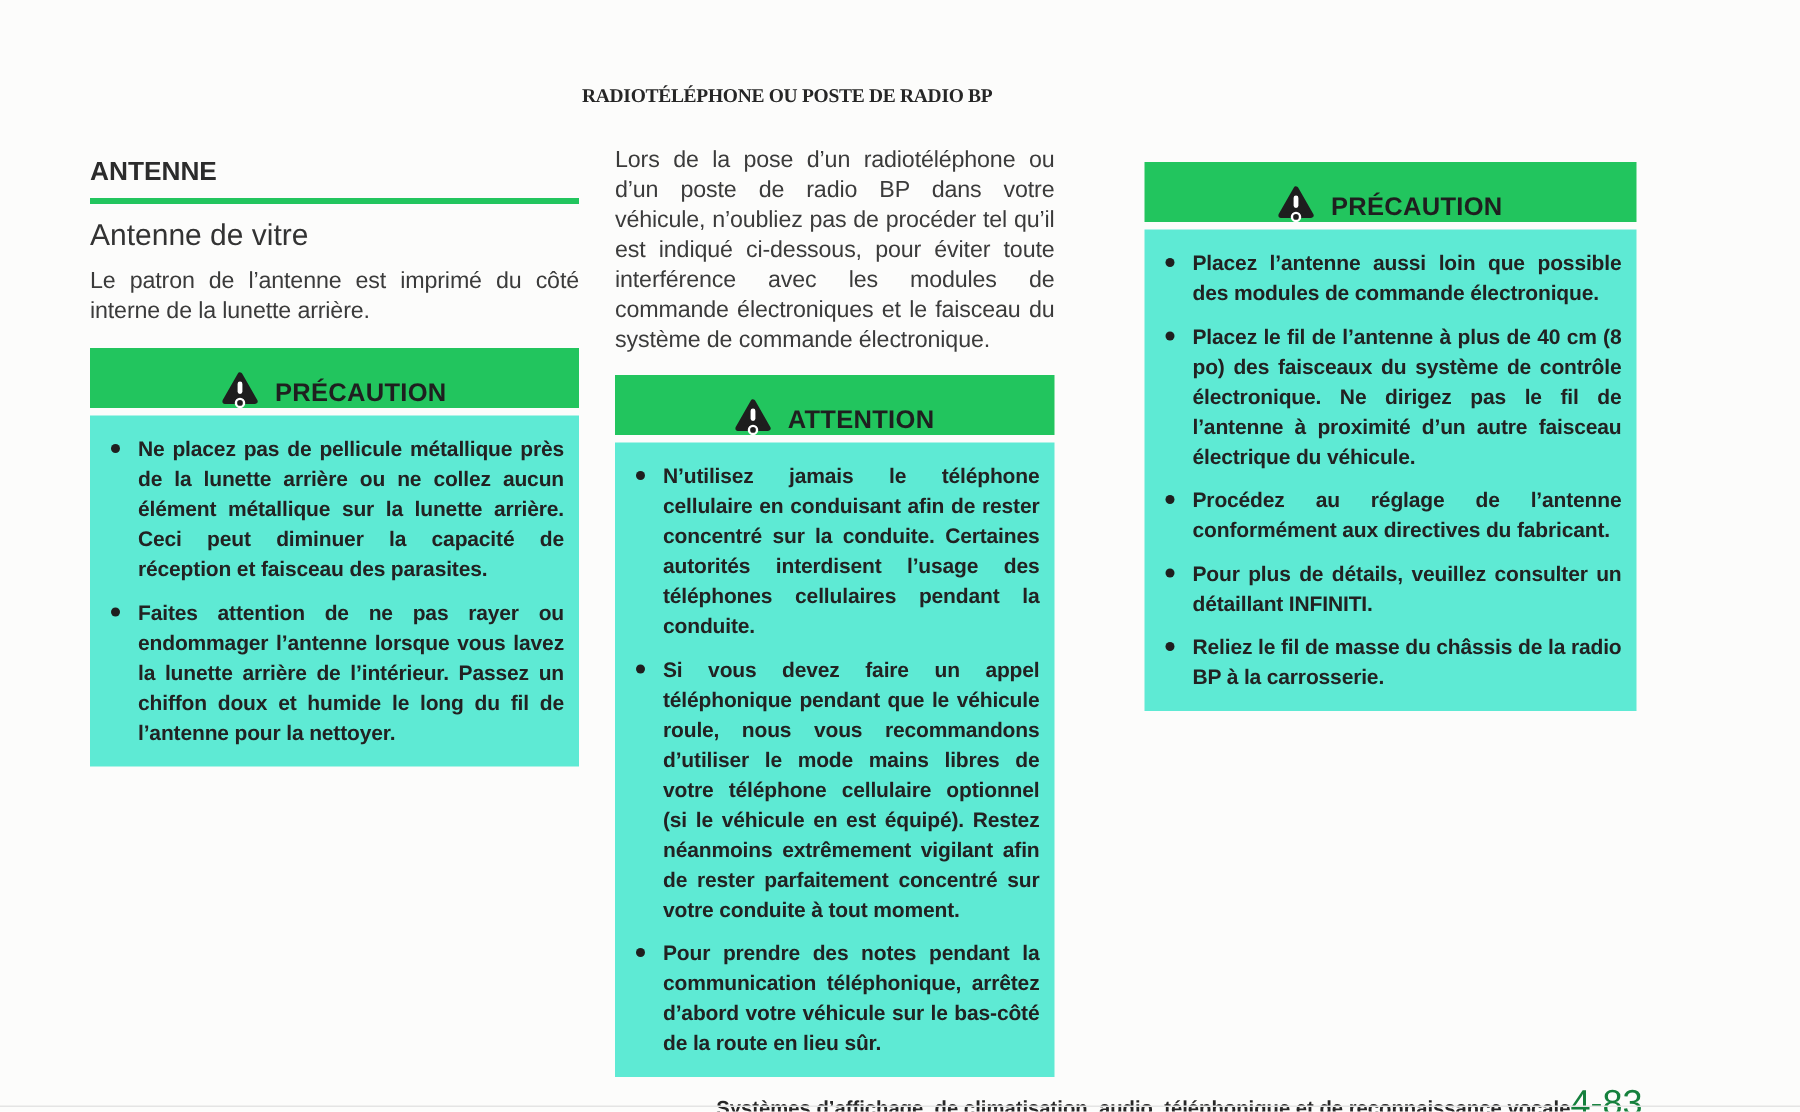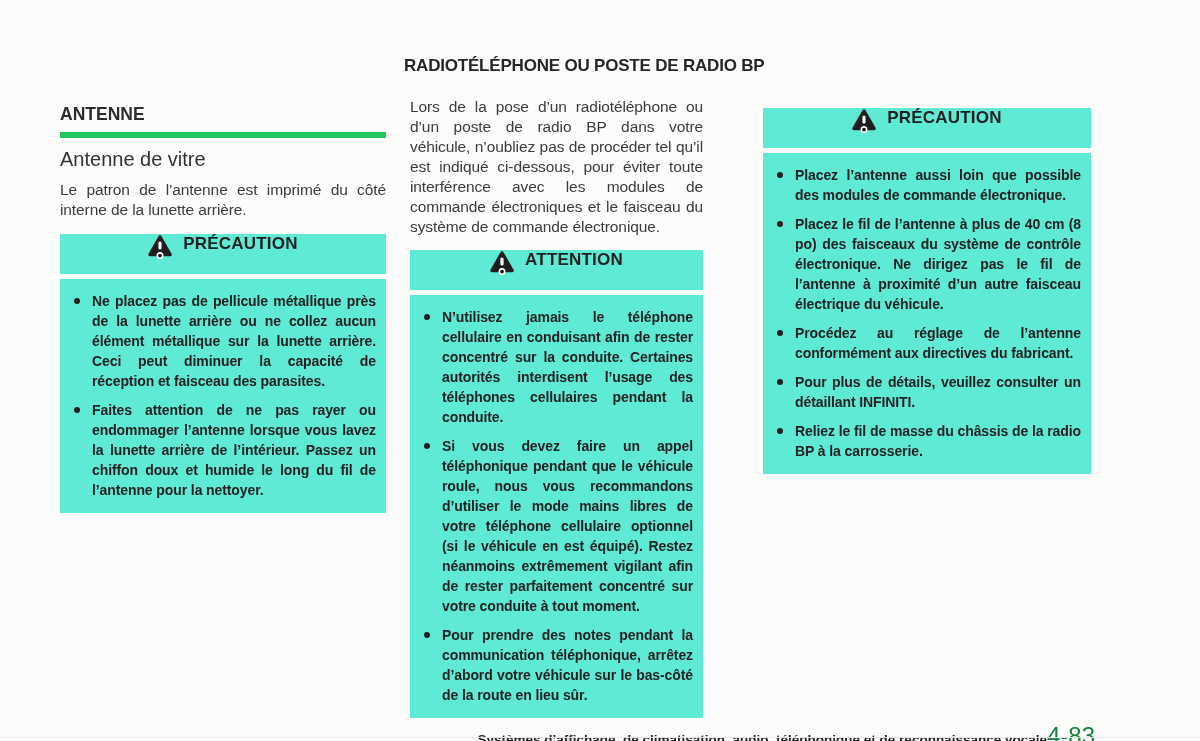--- a/index.html
+++ b/index.html
@@ -2,45 +2,45 @@
 <html><head>
 <meta charset="utf-8">
 <style>
   html,body { margin:0; padding:0; }
   body { font-family:"Liberation Sans", sans-serif; background:#ffffff; }
   .page {
     position:relative; width:1200px; height:741px; overflow:hidden;
     background:#fcfcfb; color:#2c2c2c;
   }
   .doc-title {
-    position:absolute; left:404px; top:56px;
-    font-size:17px; font-weight:700; letter-spacing:-0.2px;
-    color:#262626; white-space:nowrap;
+    position:absolute; left:388px; top:56px;
+    font-size:13px; font-weight:700; letter-spacing:-0.2px;
+    color:#262626; white-space:nowrap;font-family:Liberation Serif, serif;
   }
   .col { position:absolute; }
   .col-left  { left:60px;  top:104px; width:326px; }
   .col-mid   { left:410px; top:97px;  width:293px; }
   .col-right { left:763px; top:108px; width:328px; }
 
   .section-heading {
     font-size:17.5px; font-weight:700; color:#2c2c2c;
-    margin:0 0 10px 0; padding-bottom:7px; border-bottom:6px solid #22c55e;
+    margin:0 0 10px 0; padding-bottom:7px; border-bottom:4px solid #22c55e;
   }
   .sub-heading {
     font-size:20px; font-weight:400; color:#333333; margin:0 0 9px 0;
   }
   .body-par {
     font-size:15.5px; line-height:20px; color:#3b3b3b;
     text-align:justify; margin:0; letter-spacing:-0.1px;
   }
 
   .warnbox { margin-top:14px; }
   .warnbox-header {
-    background:#5eead4; height:40px;
-    display:flex; align-items:flex-start; justify-content:center; gap:11px;
+    background:#22c55e; height:40px;
+    display:flex; align-items:flex-end; justify-content:center; gap:11px;
     margin-bottom:5px;
   }
   .warnbox-title {
     font-size:17px; font-weight:700; color:#1f1f1f; letter-spacing:0.2px;
   }
   .warnbox-body { background:#5eead4; padding:12px 10px 13px 6px; }
   .warn-item {
     position:relative; padding-left:26px;
     font-size:14px; font-weight:700; line-height:20px;
     color:#222222; text-align:justify; letter-spacing:-0.1px;

